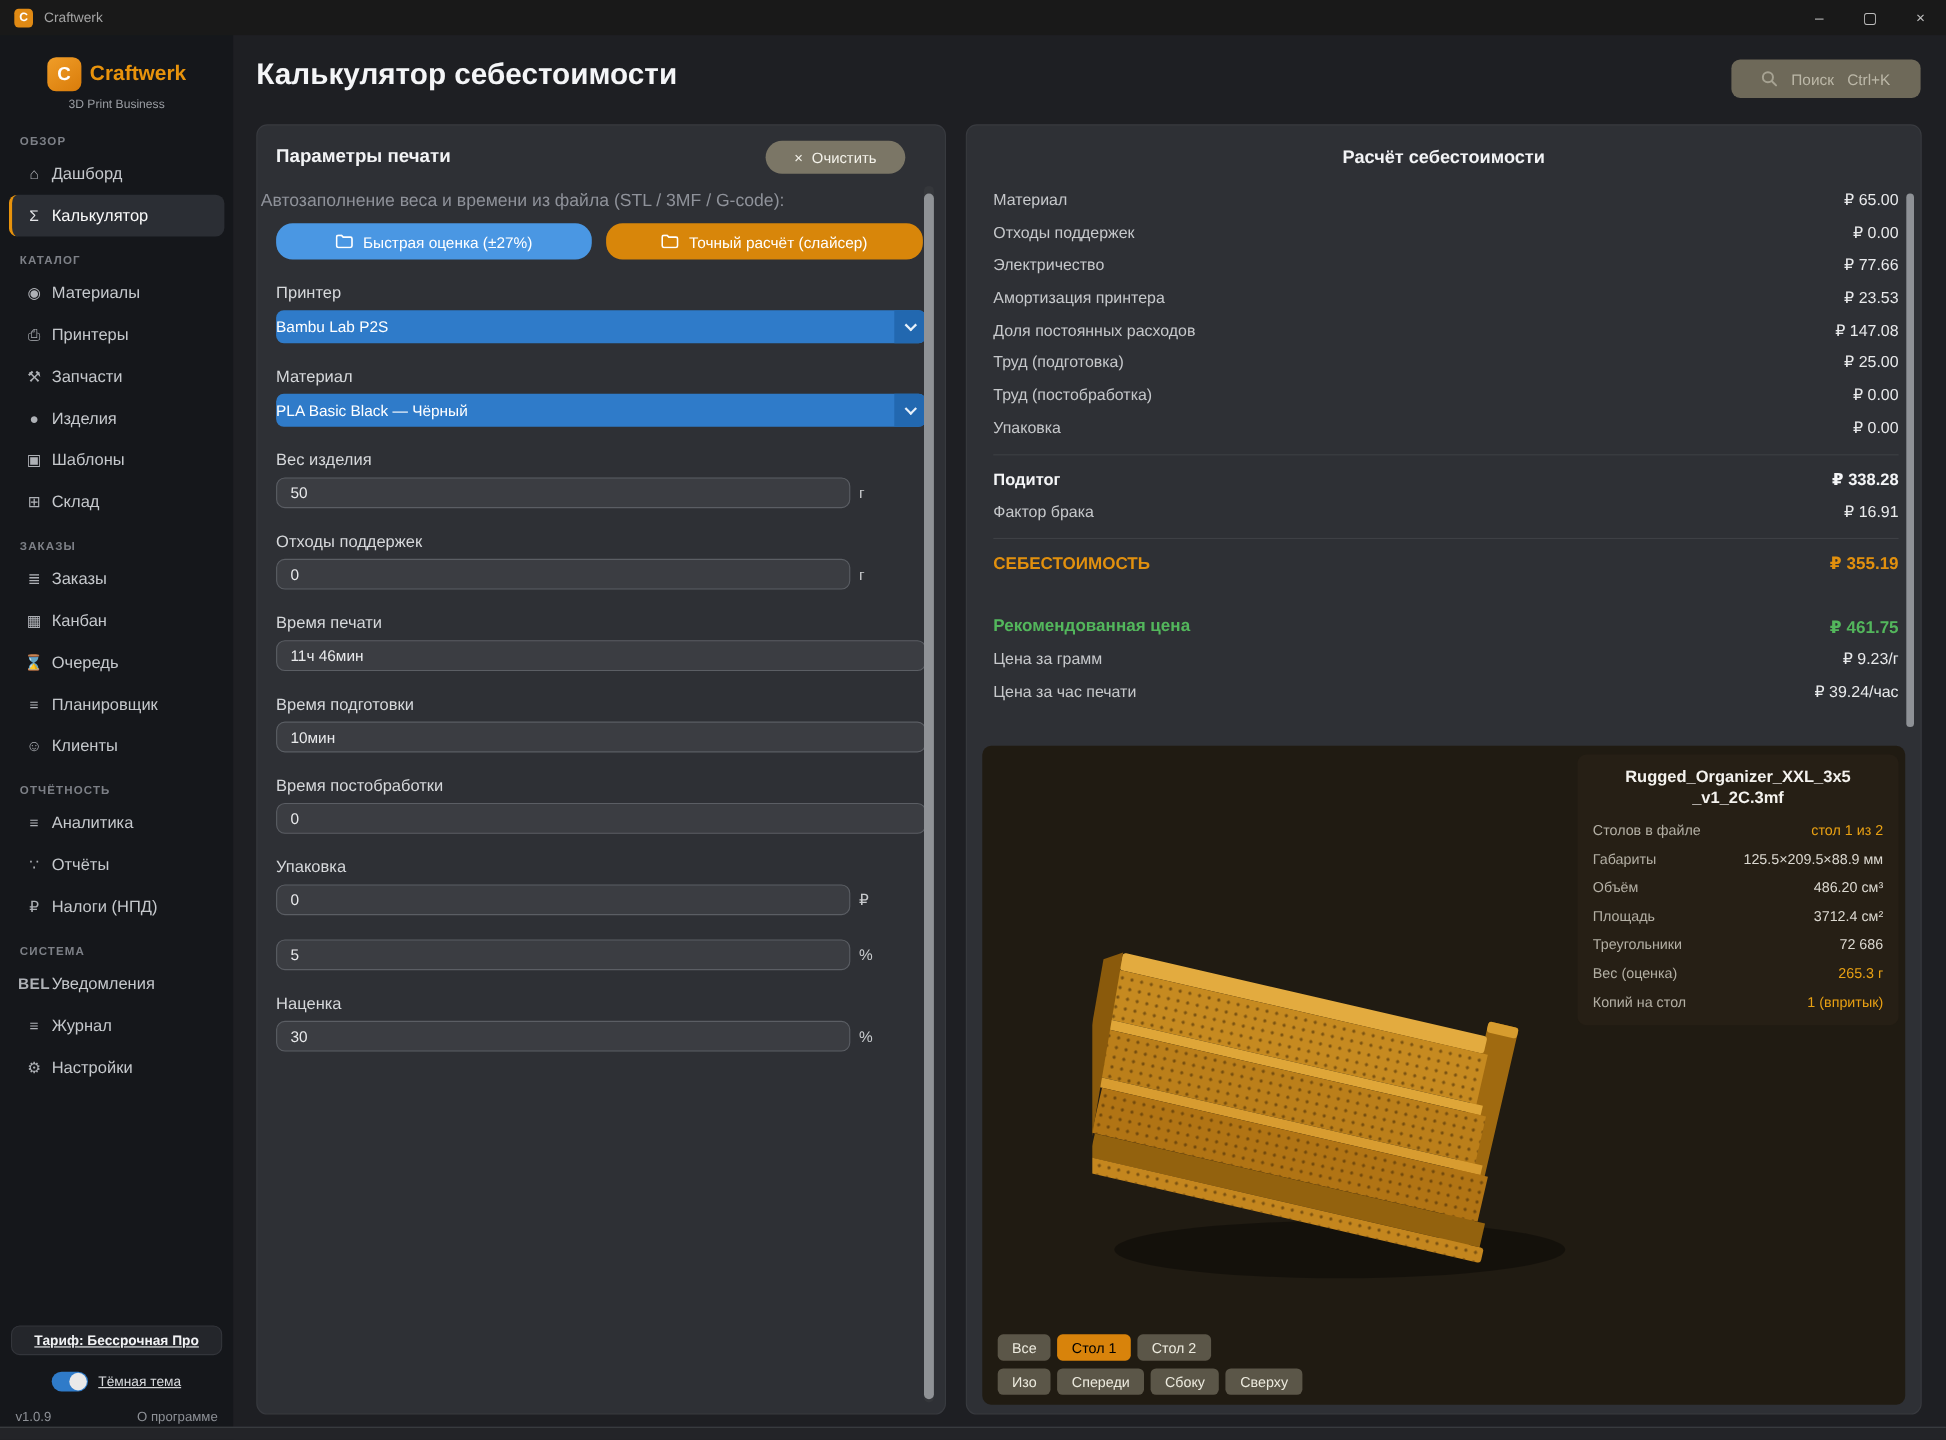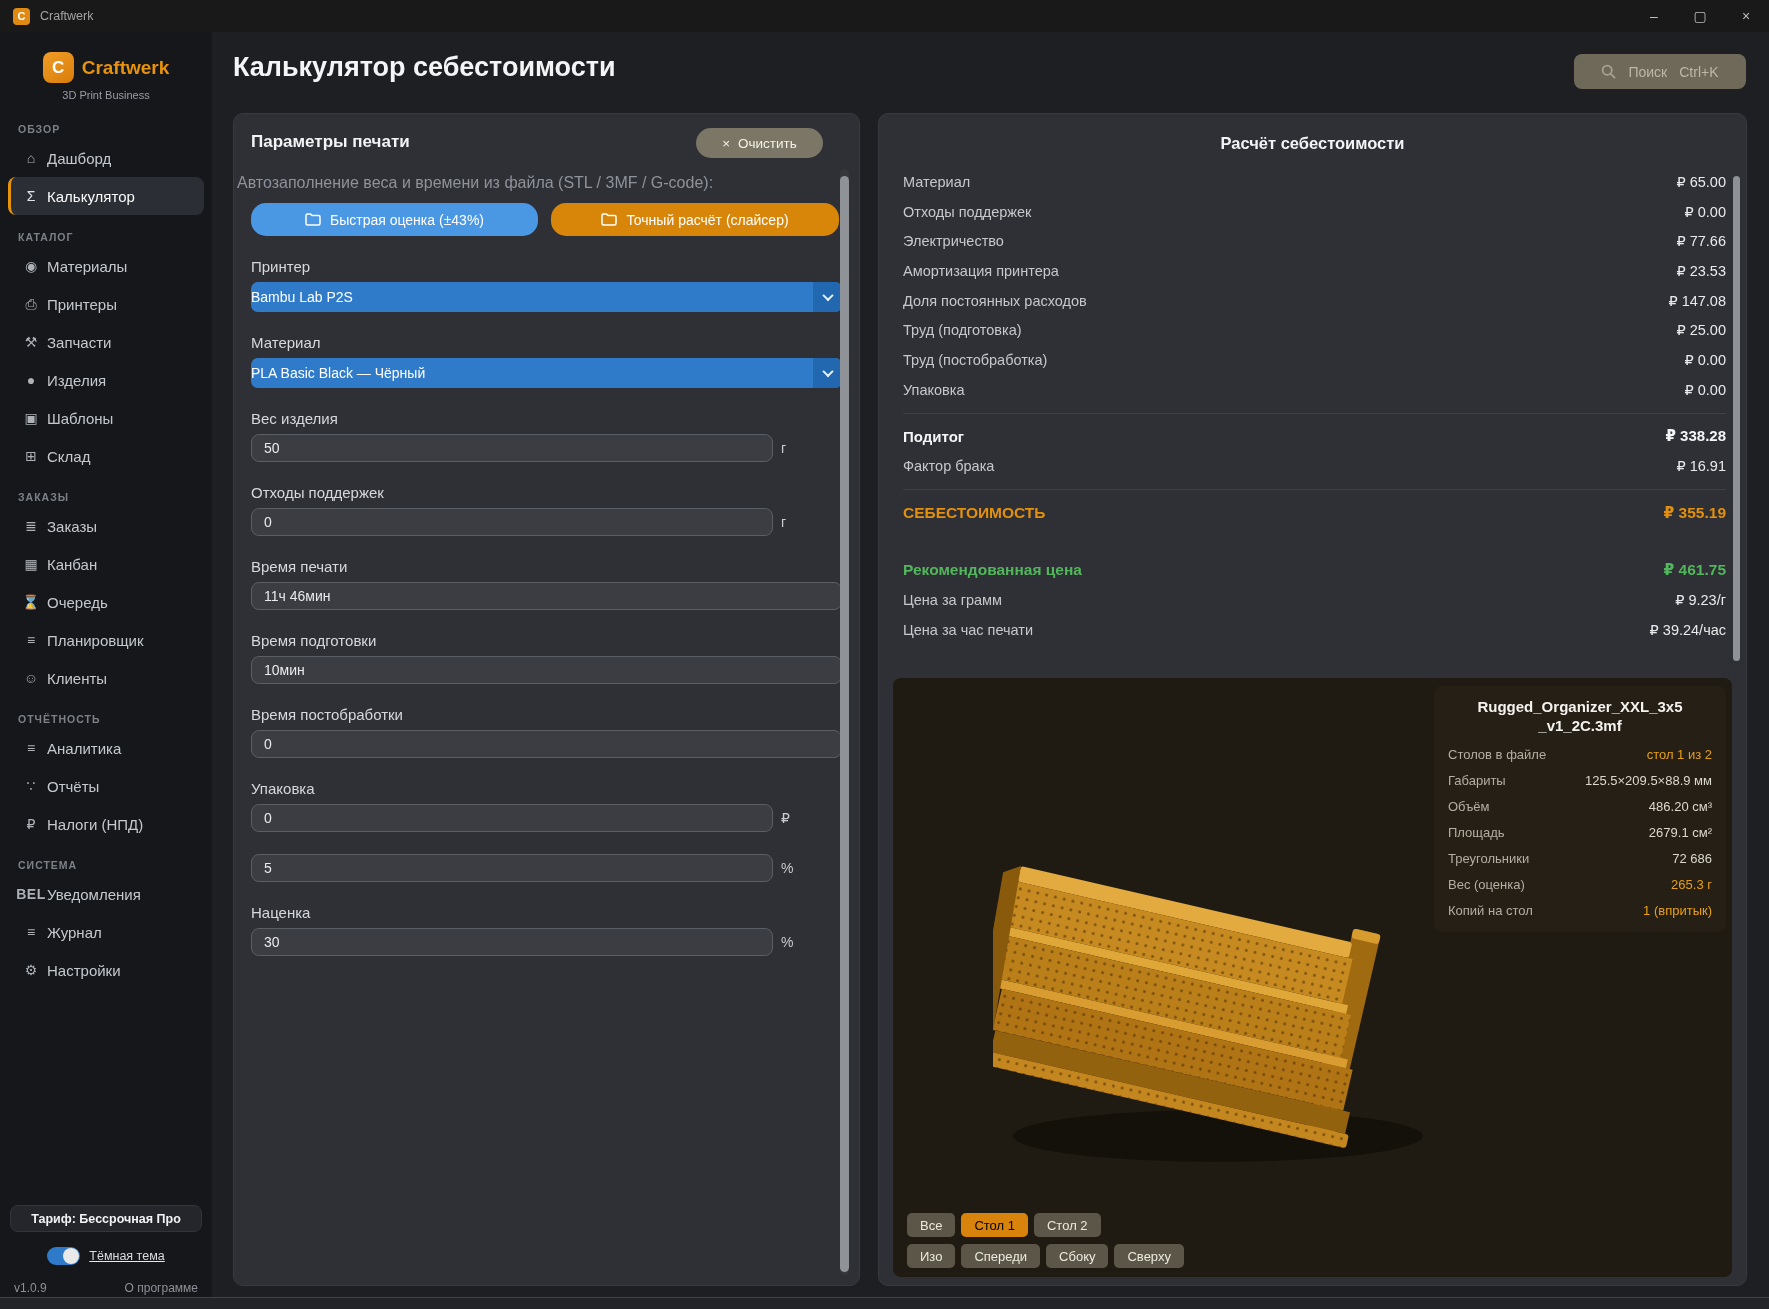--- a/index.html
+++ b/index.html
@@ -20,21 +20,21 @@
   .logo-icon { width:31px; height:31px; border-radius:8px; background:linear-gradient(145deg,#f09d28,#d97c0a); display:flex; align-items:center; justify-content:center; color:#fff; font-weight:bold; font-size:17px; }
   .logo-name { color:#e8930c; font-weight:bold; font-size:19px; }
   .logo-sub { color:#9a9da3; font-size:11px; margin-top:6px; }
   .nav-section-label { color:#7d8087; font-size:10.5px; font-weight:bold; letter-spacing:1px; margin:16px 0 4px 18px; }
   .nav-item { height:38px; margin:0 8px; display:flex; align-items:center; border-radius:8px; color:#c5c8cc; font-size:15px; border-left:3px solid transparent; }
   .nav-item .ic { width:32px; text-align:center; font-size:14px; color:#aeb1b6; flex:0 0 32px; margin-left:4px; }
   .nav-item.active { background:#2b2e34; color:#fafafa; border-left:3px solid #e8930c; }
   .nav-item.active .ic { color:#e4e5e8; }
   .ic-bel { font-size:7px; font-weight:bold; letter-spacing:.5px; }
   .sb-bottom { position:absolute; left:0; bottom:14px; width:100%; }
-  .tariff-btn { margin:0 10px; height:27px; background:#24262b; border:1px solid #33353b; border-radius:8px; color:#f2f3f5; font-size:12.5px; font-weight:bold; display:flex; align-items:center; justify-content:center; }
+  .tariff-btn { margin:0 10px; height:27px; background:#24262b; border:1px solid #33353b; border-radius:8px; color:#f2f3f5; font-size:12.5px; font-weight:bold; display:flex; align-items:center; justify-content:center;text-decoration:underline; }
   .theme-row { display:flex; align-items:center; justify-content:center; gap:9px; margin-top:15px;text-decoration:underline; }
   .toggle { width:33px; height:18px; border-radius:9px; background:#2f7bc9; position:relative; }
   .toggle .knob { position:absolute; right:1px; top:1px; width:16px; height:16px; border-radius:50%; background:#e9e9e9; }
   .theme-label { color:#d9dbde; font-size:12.5px; }
   .sb-foot { display:flex; justify-content:space-between; margin:16px 14px 0 14px; color:#8d9096; font-size:12px; }
 
   
   .main-header { position:absolute; left:212px; top:32px; width:1557px; height:81px; }
   .page-title { position:absolute; left:21px; top:20px; font-size:27px; font-weight:bold; color:#f4f5f7; }
   .search-btn { position:absolute; right:23px; top:22px; width:172px; height:35px; background:#6e6959; border-radius:8px; display:flex; align-items:center; justify-content:center; gap:12px; color:#bcb8a8; font-size:14px; }
@@ -239,21 +239,21 @@
     </div>
   </div>
 
   <div class="hint">Автозаполнение веса и времени из файла (STL / 3MF / G-code):</div>
 
   <div class="file-btns">
     <div class="file-btn blue">
       <svg width="16" height="13" viewBox="0 0 16 13">
         <path d="M1 2.5 Q1 1 2.5 1 L5.5 1 L7 2.5 L13.5 2.5 Q15 2.5 15 4 L15 10.5 Q15 12 13.5 12 L2.5 12 Q1 12 1 10.5 Z" fill="none" stroke="#fff" stroke-width="1.5"></path>
       </svg>
-      <span>Быстрая оценка  (±43%)</span>
+      <span>Быстрая оценка  (±27%)</span>
     </div>
     <div class="file-btn orange">
       <svg width="16" height="13" viewBox="0 0 16 13">
         <path d="M1 2.5 Q1 1 2.5 1 L5.5 1 L7 2.5 L13.5 2.5 Q15 2.5 15 4 L15 10.5 Q15 12 13.5 12 L2.5 12 Q1 12 1 10.5 Z" fill="none" stroke="#fff" stroke-width="1.5"></path>
       </svg>
       <span>Точный расчёт  (слайсер)</span>
     </div>
   </div>
 
   <div class="field">
@@ -441,21 +441,21 @@
       <div class="irow">
           <span class="il">Габариты</span>
           <span class="iv">125.5×209.5×88.9 мм</span>
         </div>
       <div class="irow">
           <span class="il">Объём</span>
           <span class="iv">486.20 см³</span>
         </div>
       <div class="irow">
           <span class="il">Площадь</span>
-          <span class="iv">2679.1 см²</span>
+          <span class="iv">3712.4 см²</span>
         </div>
       <div class="irow">
           <span class="il">Треугольники</span>
           <span class="iv">72 686</span>
         </div>
       <div class="irow">
           <span class="il">Вес (оценка)</span>
           <span class="iv acc">265.3 г</span>
         </div>
       <div class="irow">

